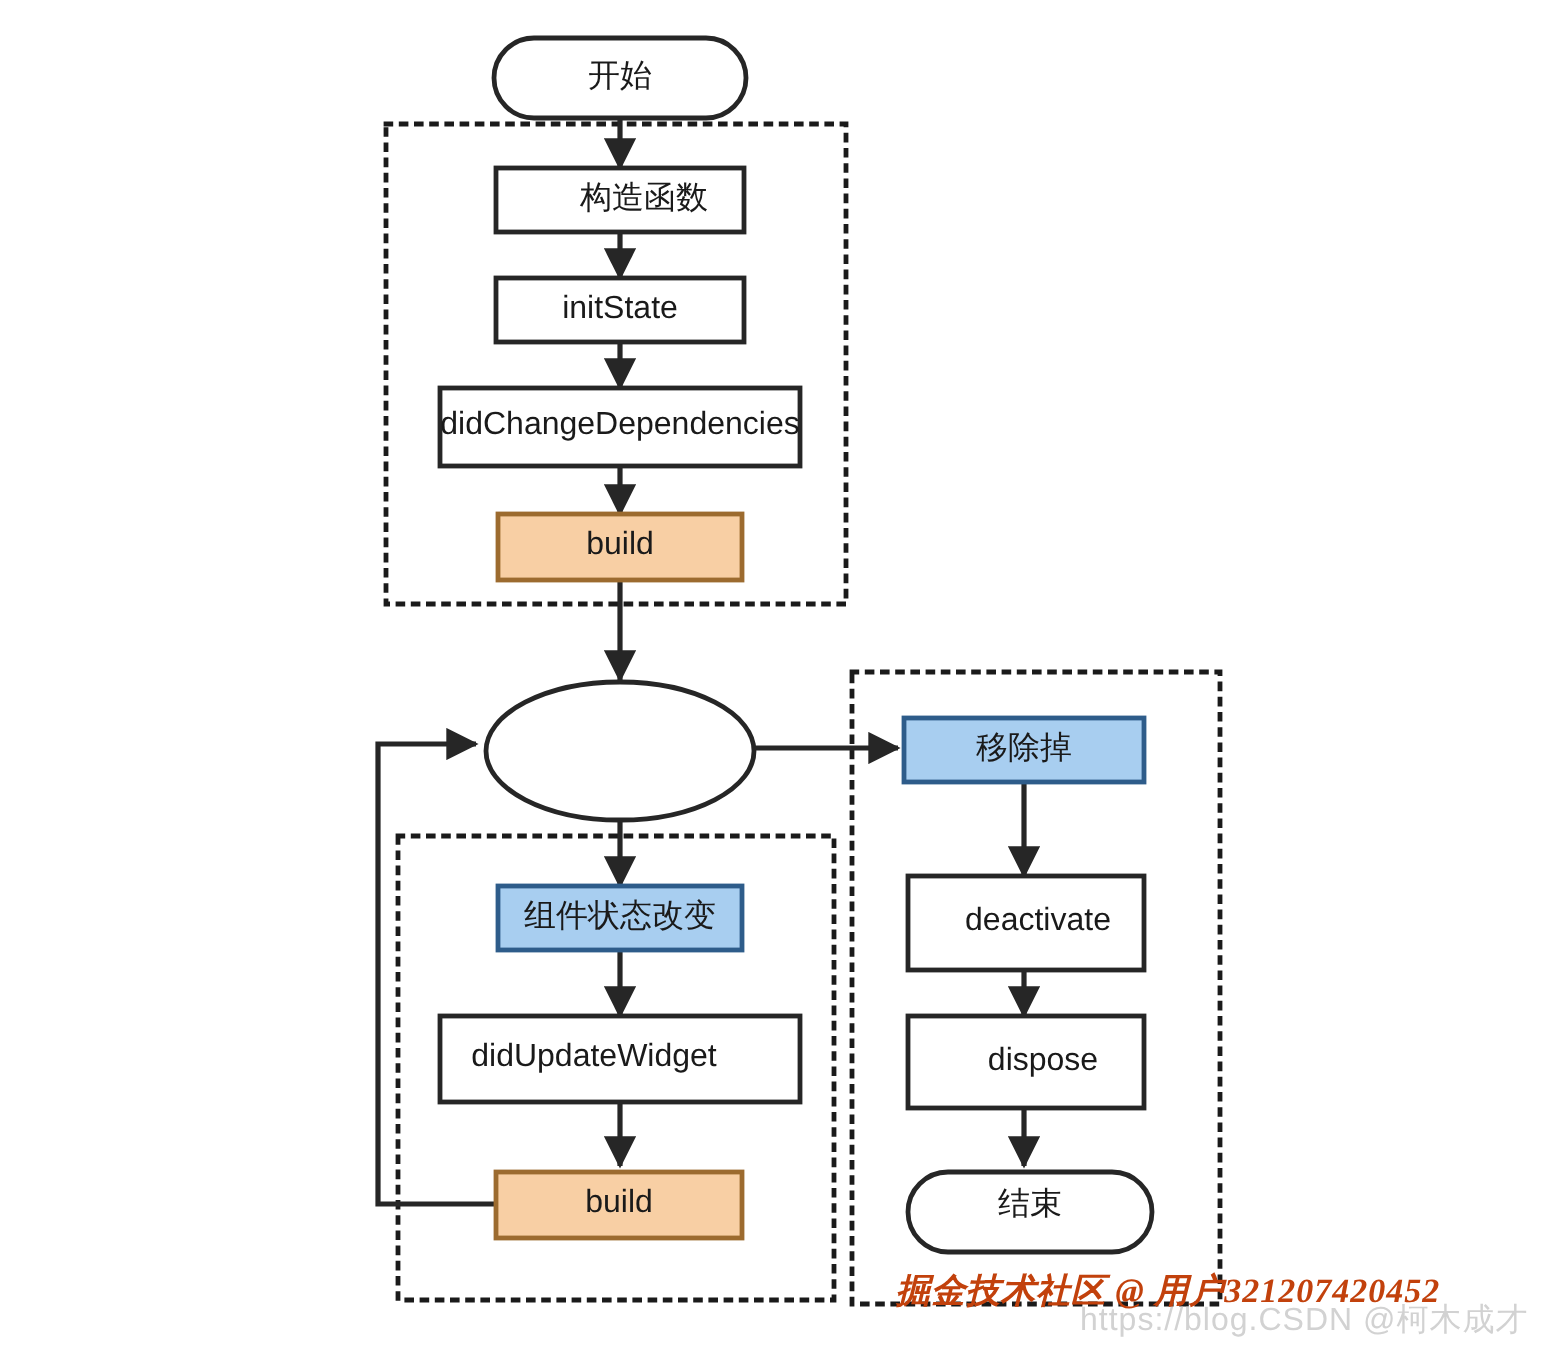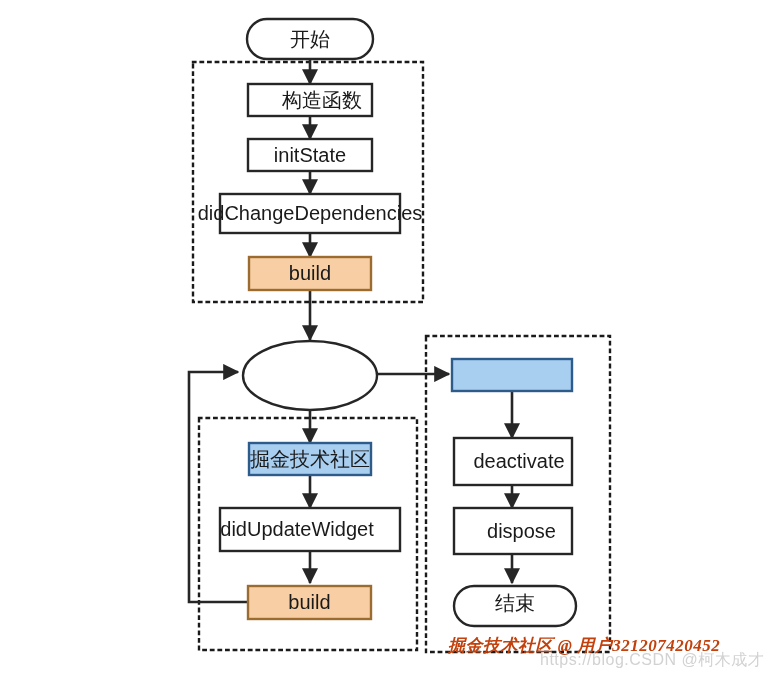--- a/index.html
+++ b/index.html
@@ -24,21 +24,21 @@
     width: 772px;
     height: 674px;
   }
   .node-label {
     position: absolute;
     display: flex;
     align-items: center;
     justify-content: center;
     text-align: center;
     color: #1a1a1a;
-    font-size: 20px;
+    font-size: 16px;
     line-height: 1.15;
     pointer-events: none;
     white-space: nowrap;
   }
   .wm-main {
     position: absolute;
     color: #c2410c;
     font-size: 17px;
     letter-spacing: 0.5px;
     white-space: nowrap;
@@ -130,26 +130,27 @@
 
   <div class="node-label" style="left:248px; top:84px; width:148px; height:32px;">构造函数</div>
 
   <div class="node-label" style="left:248px; top:139px; width:124px; height:32px;">initState</div>
 
   <div class="node-label" style="left:220px; top:194px; width:180px; height:39px;">didChangeDependencies</div>
 
   <div class="node-label" style="left:249px; top:257px; width:122px; height:33px;">build</div>
 
 
-  <div class="node-label" style="left:249px; top:443px; width:122px; height:32px;">掘金技术社区</div>
+  <div class="node-label" style="left:249px; top:443px; width:122px; height:32px;">组件状态改变</div>
 
   <div class="node-label" style="left:220px; top:508px; width:154px; height:43px;">didUpdateWidget</div>
 
   <div class="node-label" style="left:248px; top:586px; width:123px; height:33px;">build</div>
 
+  <div class="node-label" style="left:452px; top:359px; width:120px; height:32px;">移除掉</div>
 
   <div class="node-label" style="left:454px; top:438px; width:130px; height:47px;">deactivate</div>
 
   <div class="node-label" style="left:457px; top:508px; width:129px; height:46px;">dispose</div>
 
   <div class="node-label" style="left:454px; top:586px; width:122px; height:35px;">结束</div>
 
   <div class="wm-main" style="left:448px; top:634px;">掘金技术社区 @ 用户321207420452</div>
 
   <div class="wm-sub" style="left:540px; top:650px;">https://blog.CSDN @柯木成才</div>

